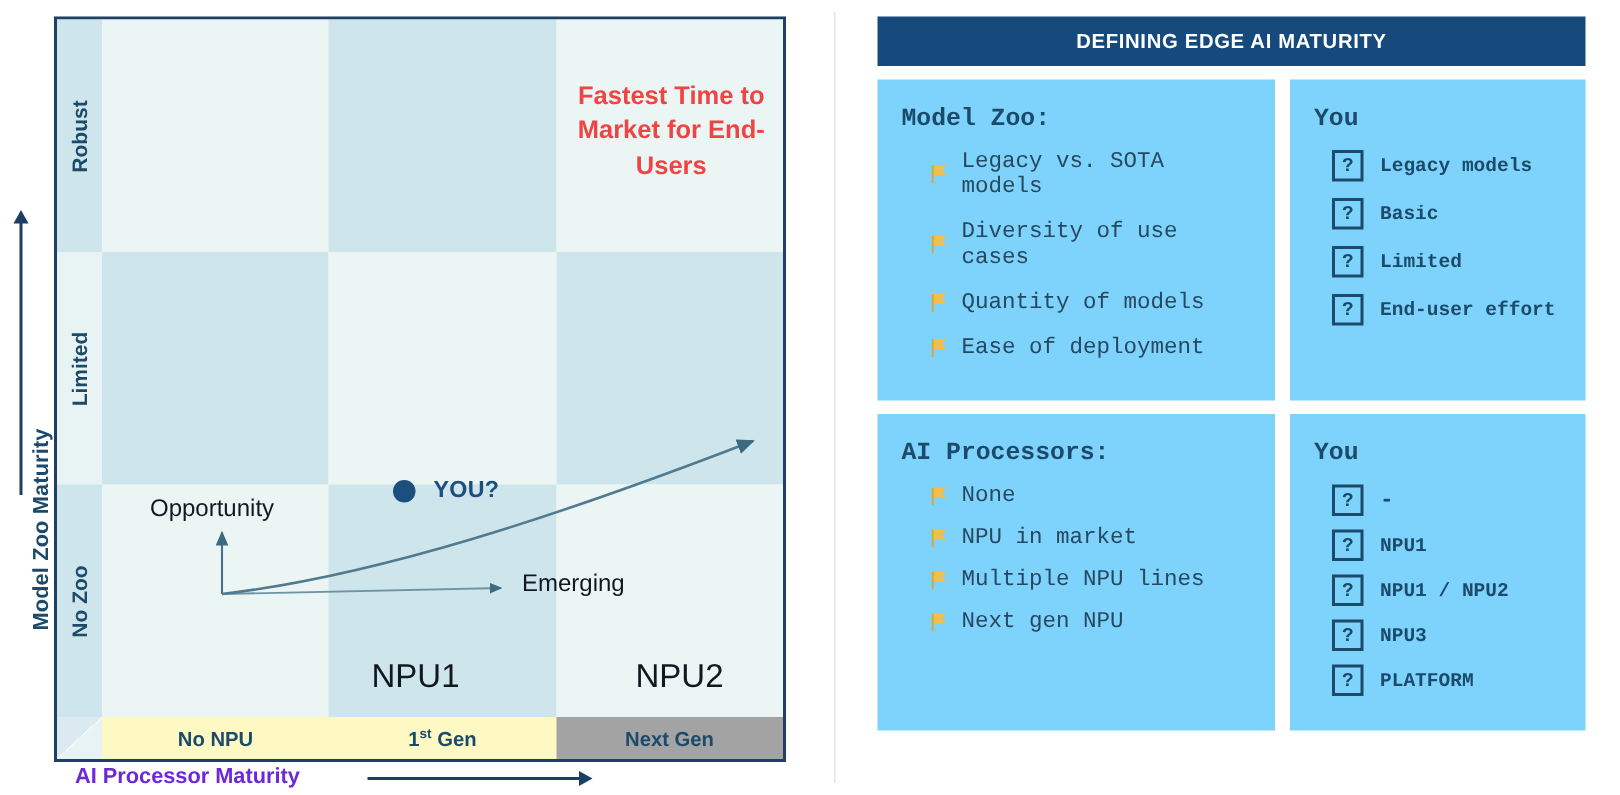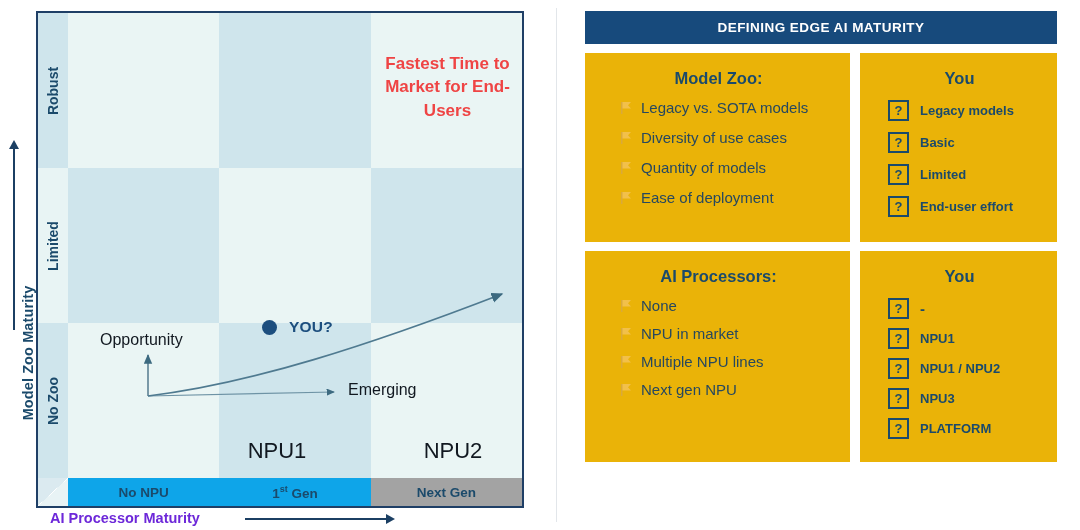--- a/index.html
+++ b/index.html
@@ -73,21 +73,21 @@
   
   #x-strip {
     position: absolute; left: 30px; right: 0; bottom: 0; height: 28px;
     display: grid; grid-template-columns: 1fr 1fr 1fr;
   }
   .x-cell {
     display: flex; align-items: center; justify-content: center;
     font-size: 13.5px; font-weight: 600; color: #1b4a6b;
   }
   .x-cell.a { background: #a3a3a3; }
-  .x-cell.b { background: #0ea5e9; }
+  .x-cell.b { background: #fef9c3; }
   .x-cell sup { font-size: 9px; vertical-align: super; }
 
   
   #corner-joint {
     position: absolute; left: 0; bottom: 0; width: 30px; height: 28px;
     background: #cfe5ec;
   }
   #corner-joint::after {
     content: ""; position: absolute; left: 0; top: 0; width: 100%; height: 100%;
     background: linear-gradient(to bottom right, #dbeaf0 49.4%, #ffffff 49.6%, #ffffff 50.4%, #e8f3f5 50.6%);
@@ -134,31 +134,31 @@
     position: absolute; left: 245px; top: 518px; width: 142px; height: 2px;
     background: #1b3f63;
   }
   #x-axis-arrow::after {
     content: ""; position: absolute; right: -8px; top: -4px;
     border-top: 5px solid transparent; border-bottom: 5px solid transparent;
     border-left: 9px solid #1b3f63;
   }
 
   
-  #info-panel { position: absolute; left: 585px; top: 11px; width: 472px; height: 500px; text-align: center; }
+  #info-panel { position: absolute; left: 585px; top: 11px; width: 472px; height: 500px; }
 
   #info-header {
     height: 33px; background: #174a7c;
     display: flex; align-items: center; justify-content: center;
     color: #ffffff; font-size: 13.5px; font-weight: 700; letter-spacing: .45px;
   }
 
   .info-row { display: flex; gap: 10px; margin-top: 9px; }
   .info-card {
-    background: #eab308; padding: 16px 14px 14px 16px;
+    background: #7dd3fc; padding: 16px 14px 14px 16px; font-family: Liberation Mono, monospace;
   }
   .card-left  { width: 265px; }
   .card-right { width: 197px; }
 
   .card-title {
     font-size: 16.5px; font-weight: 700; color: #1b4a6b; margin-bottom: 11px;
   }
   .card-title.you { margin-bottom: 12px; }
 
   

